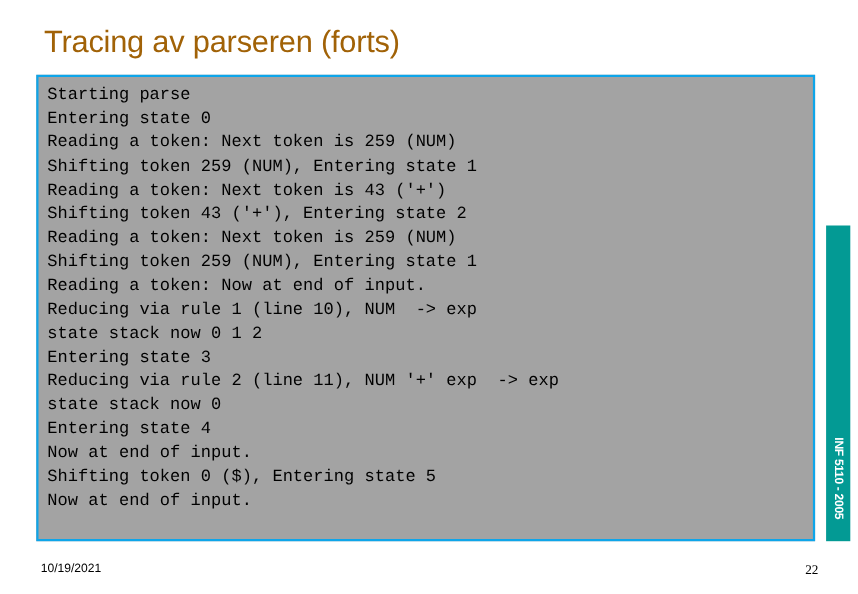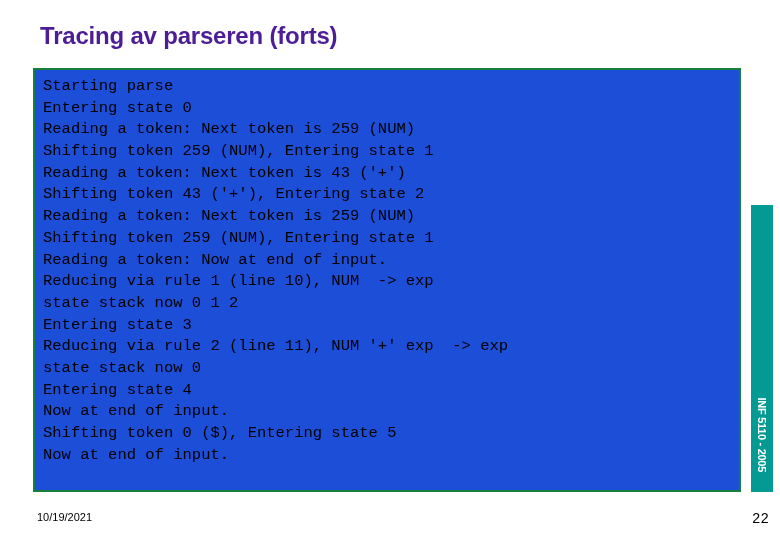--- a/index.html
+++ b/index.html
@@ -17,34 +17,34 @@
     position: relative;
     width: 780px;
     height: 540px;
     background: #ffffff;
   }
   .slide-title {
     position: absolute;
     left: 40px;
     top: 22px;
     font-family: "Liberation Sans", sans-serif;
-    font-size: 24px;
-    font-weight: bold;
-    color: #4c1d95;
+    font-size: 28px;
+    font-weight: normal;
+    color: #a16207;
     letter-spacing: -0.2px;
     white-space: nowrap;
   }
   .trace-box {
     position: absolute;
     left: 33px;
     top: 68px;
     width: 708px;
     height: 424px;
-    background: #1d4ed8;
-    border: 2px solid #15803d;
+    background: #a3a3a3;
+    border: 2px solid #0ea5e9;
     box-sizing: border-box;
     overflow: hidden;
   }
   .trace-lines {
     position: absolute;
     left: 8px;
     top: 6px;
     right: 0;
     font-family: "Liberation Mono", "DejaVu Sans Mono", monospace;
     font-size: 15.5px;
@@ -88,24 +88,24 @@
     position: absolute;
     left: 37px;
     top: 511px;
     font-family: "Liberation Sans", sans-serif;
     font-size: 11px;
     color: #000000;
     white-space: nowrap;
   }
   .footer-page {
     position: absolute;
-    left: 752px;
+    left: 732px;
     top: 511px;
-    font-family: Liberation Mono, monospace;
-    font-size: 14px;
+    font-family: Liberation Serif, serif;
+    font-size: 12px;
     color: #000000;
     white-space: nowrap;
   }
 </style>
 </head>
 <body>
 
 <div class="slide">
 
   <div class="slide-title">Tracing av parseren (forts)</div>

